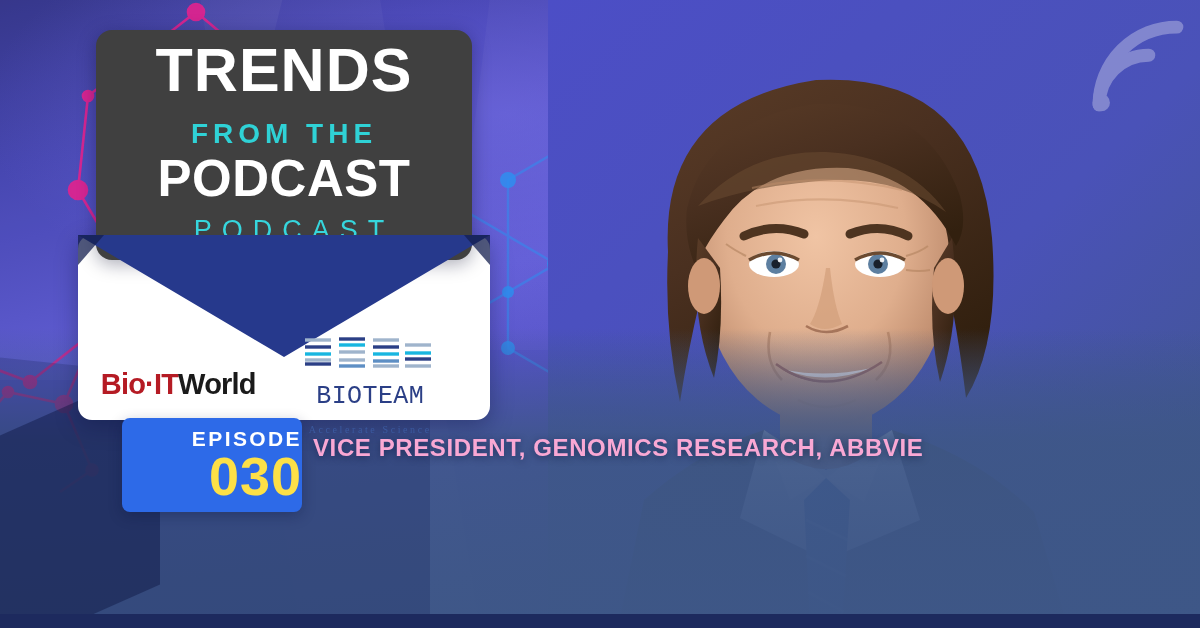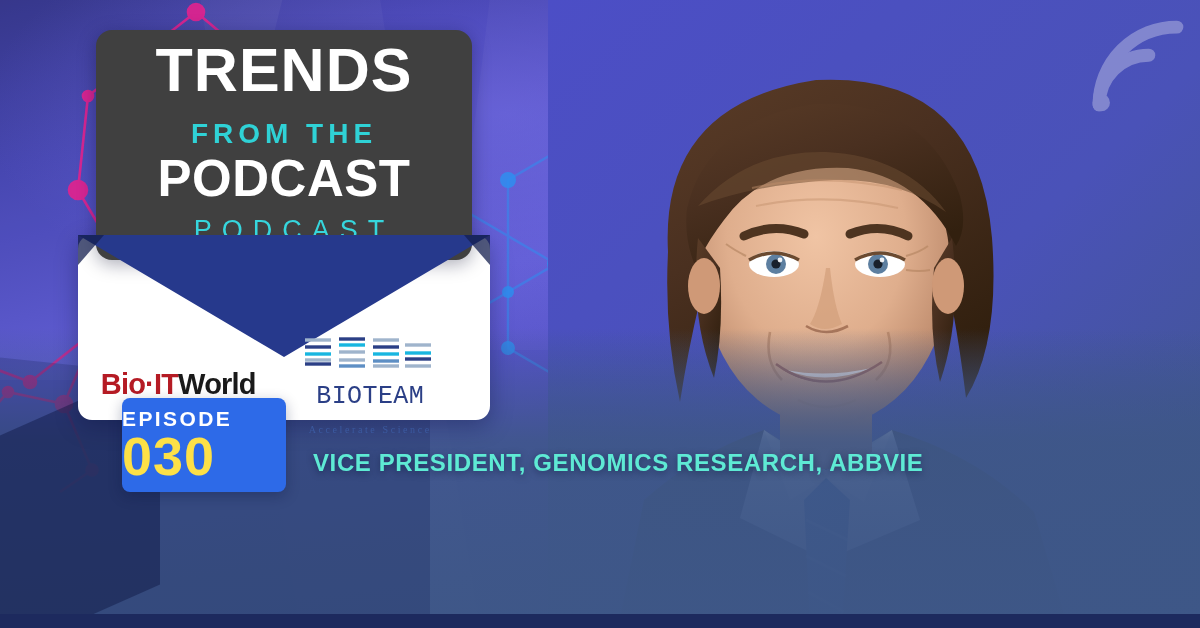--- a/index.html
+++ b/index.html
@@ -125,42 +125,42 @@
     font-size:25px; color:#2b3f86; letter-spacing:.4px; line-height:1;
     margin-top:11px;
   }
   .bt-tag {
     font-family:"Liberation Serif", serif;
     font-size:10px; color:#3c5aa0; letter-spacing:2.6px; margin-top:15px;
   }
 
   
   .episode {
-    position:absolute; left:122px; top:398px; width:164px; height:94px;
+    position:absolute; left:122px; top:418px; width:180px; height:94px;
     background:#2d6ae8; border-radius:8px;
-    display:flex; flex-direction:column; align-items:flex-start; justify-content:center;
+    display:flex; flex-direction:column; align-items:flex-end; justify-content:center;
     box-shadow:0 4px 14px rgba(10,20,60,.30);
   }
   .ep-label {
     font-size:21px; font-weight:700; color:#ffffff; letter-spacing:2.4px; line-height:1;
   }
   .ep-num {
     font-size:54px; font-weight:700; color:#fde047; letter-spacing:1px; line-height:1; margin-top:0;
   }
 
   
   .guest-block { position:absolute; left:313px; top:434px; width:790px; }
   .guest-line {
     font-size:41px; font-weight:400; color:#ffffff; letter-spacing:.4px;
     line-height:1.12; white-space:nowrap;
     text-shadow:0 2px 7px rgba(10,18,50,.45);
   }
   .guest-sub {
-    font-size:24px; font-weight:700; color:#5eead4; letter-spacing:.6px;
-    line-height:1.2; margin-top:15px; white-space:nowrap;
+    font-size:24px; font-weight:700; color:#f9a8d4; letter-spacing:.6px;
+    line-height:1.2; margin-top:0; white-space:nowrap;
     text-shadow:0 2px 7px rgba(10,18,50,.50);
   }
 </style>
 </head>
 <body>
 
 <div id="poster">
 
   <div class="bg-base"></div>
   <div class="bg-sheen-a"></div>

